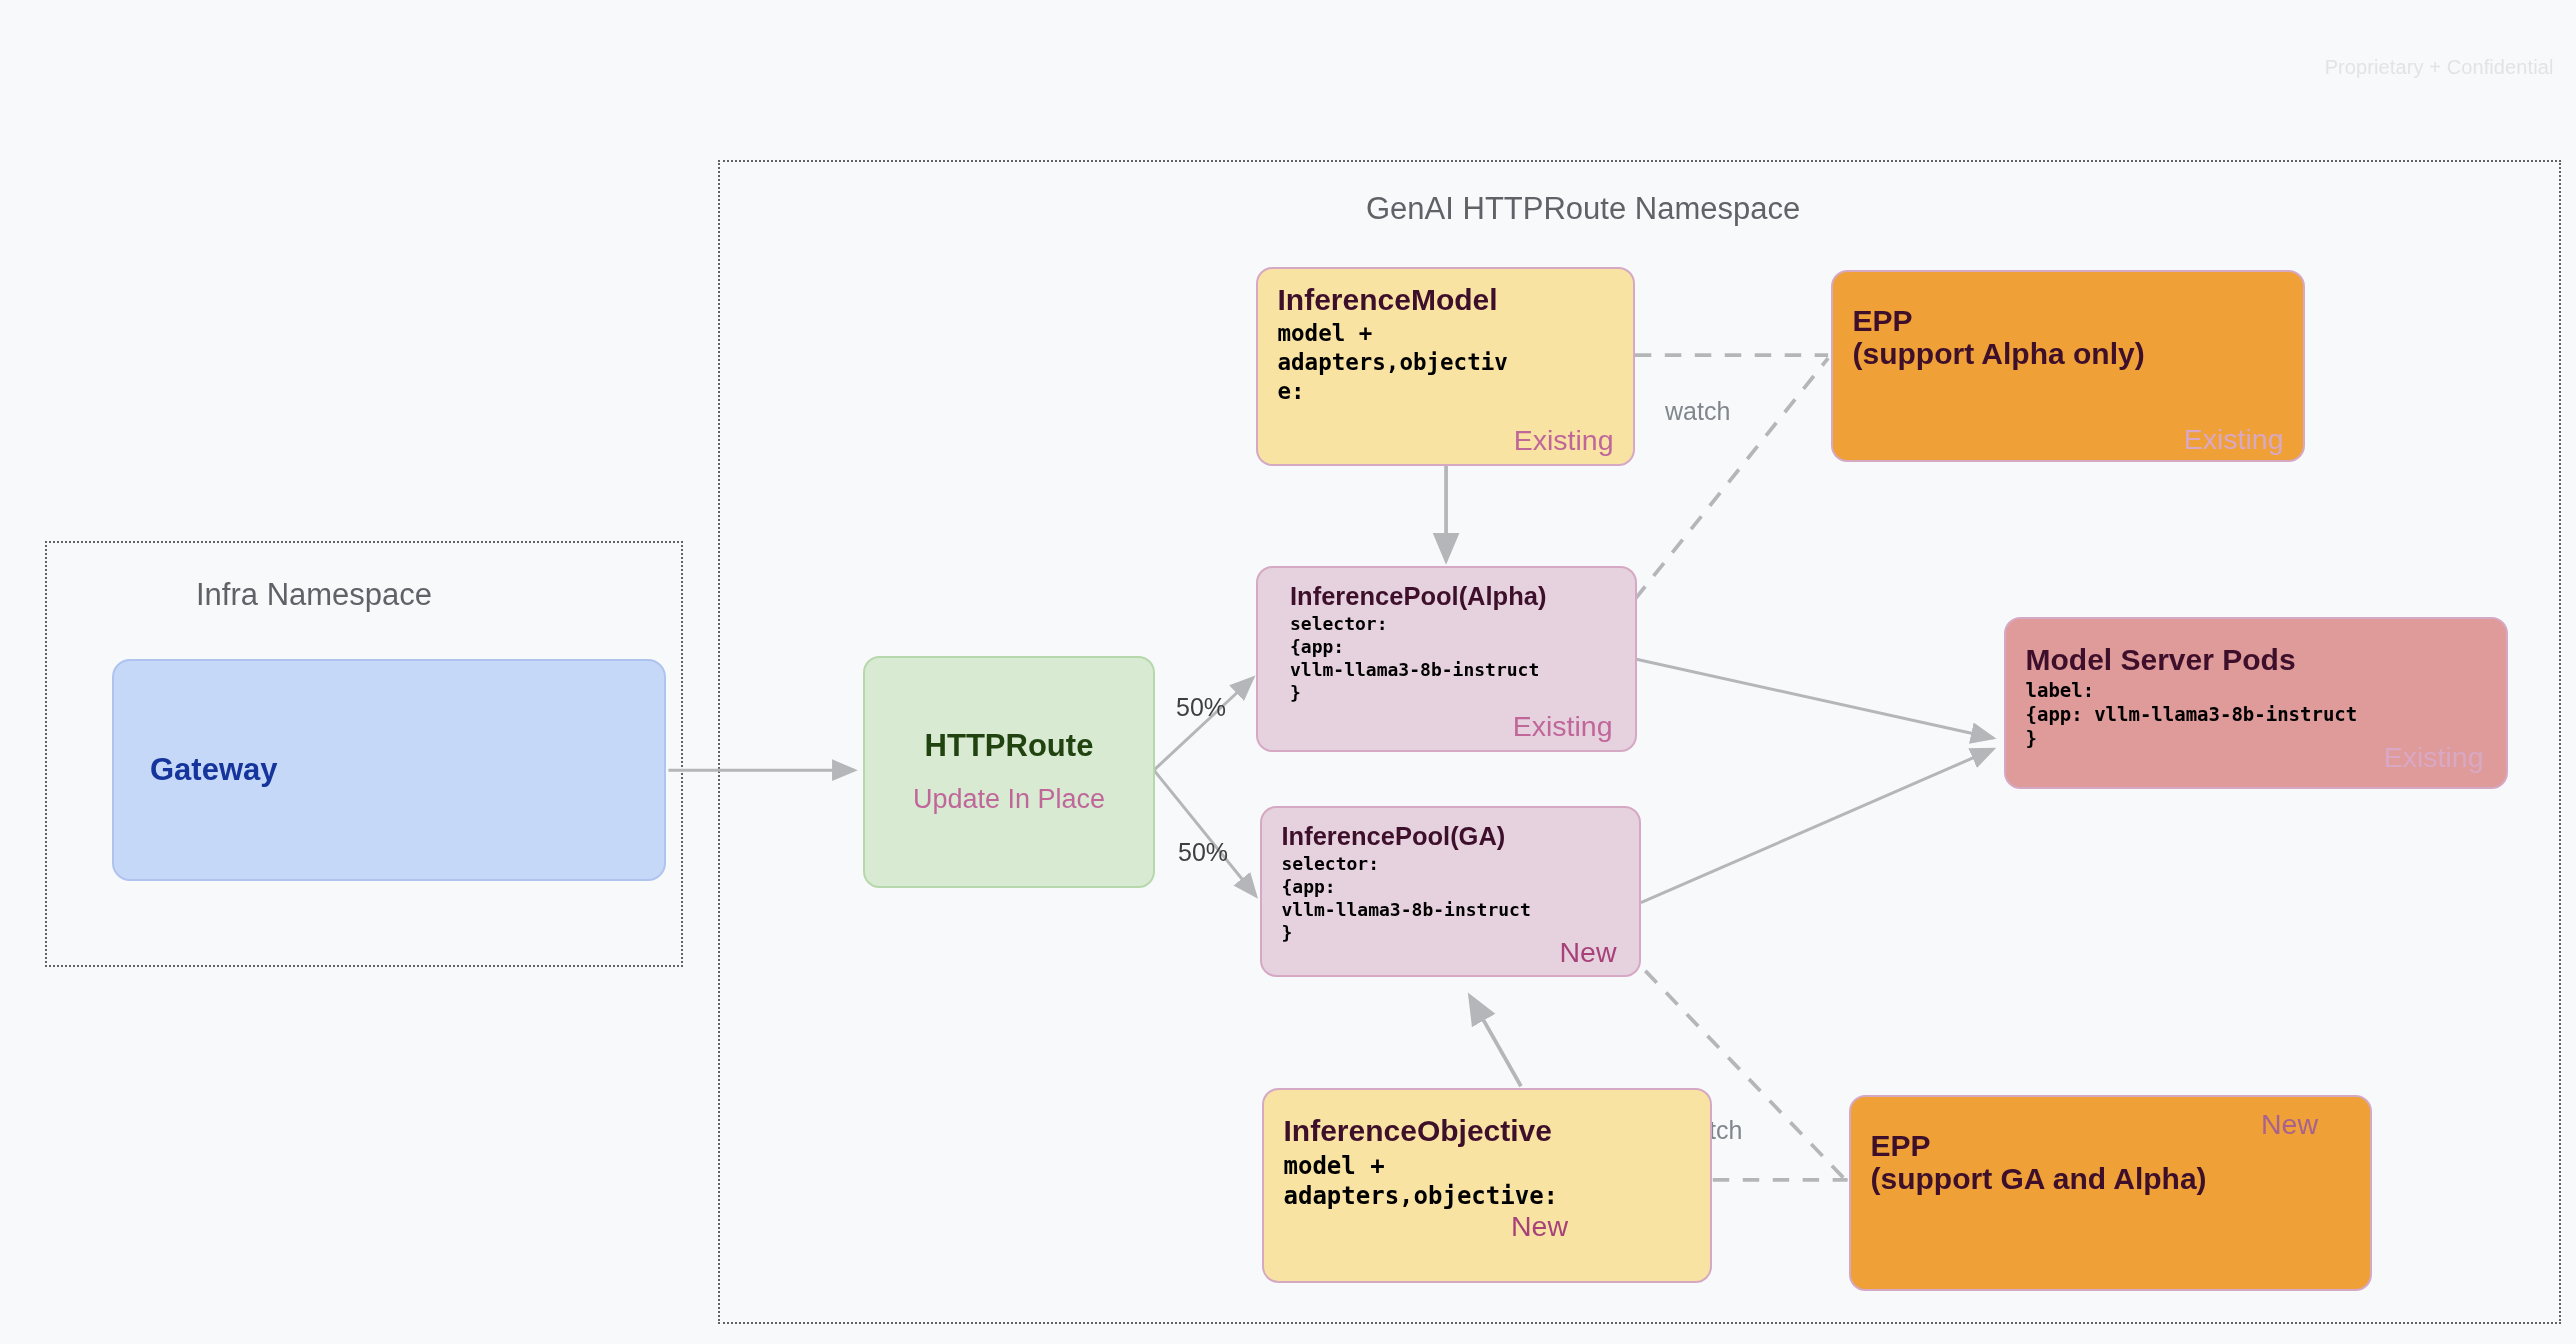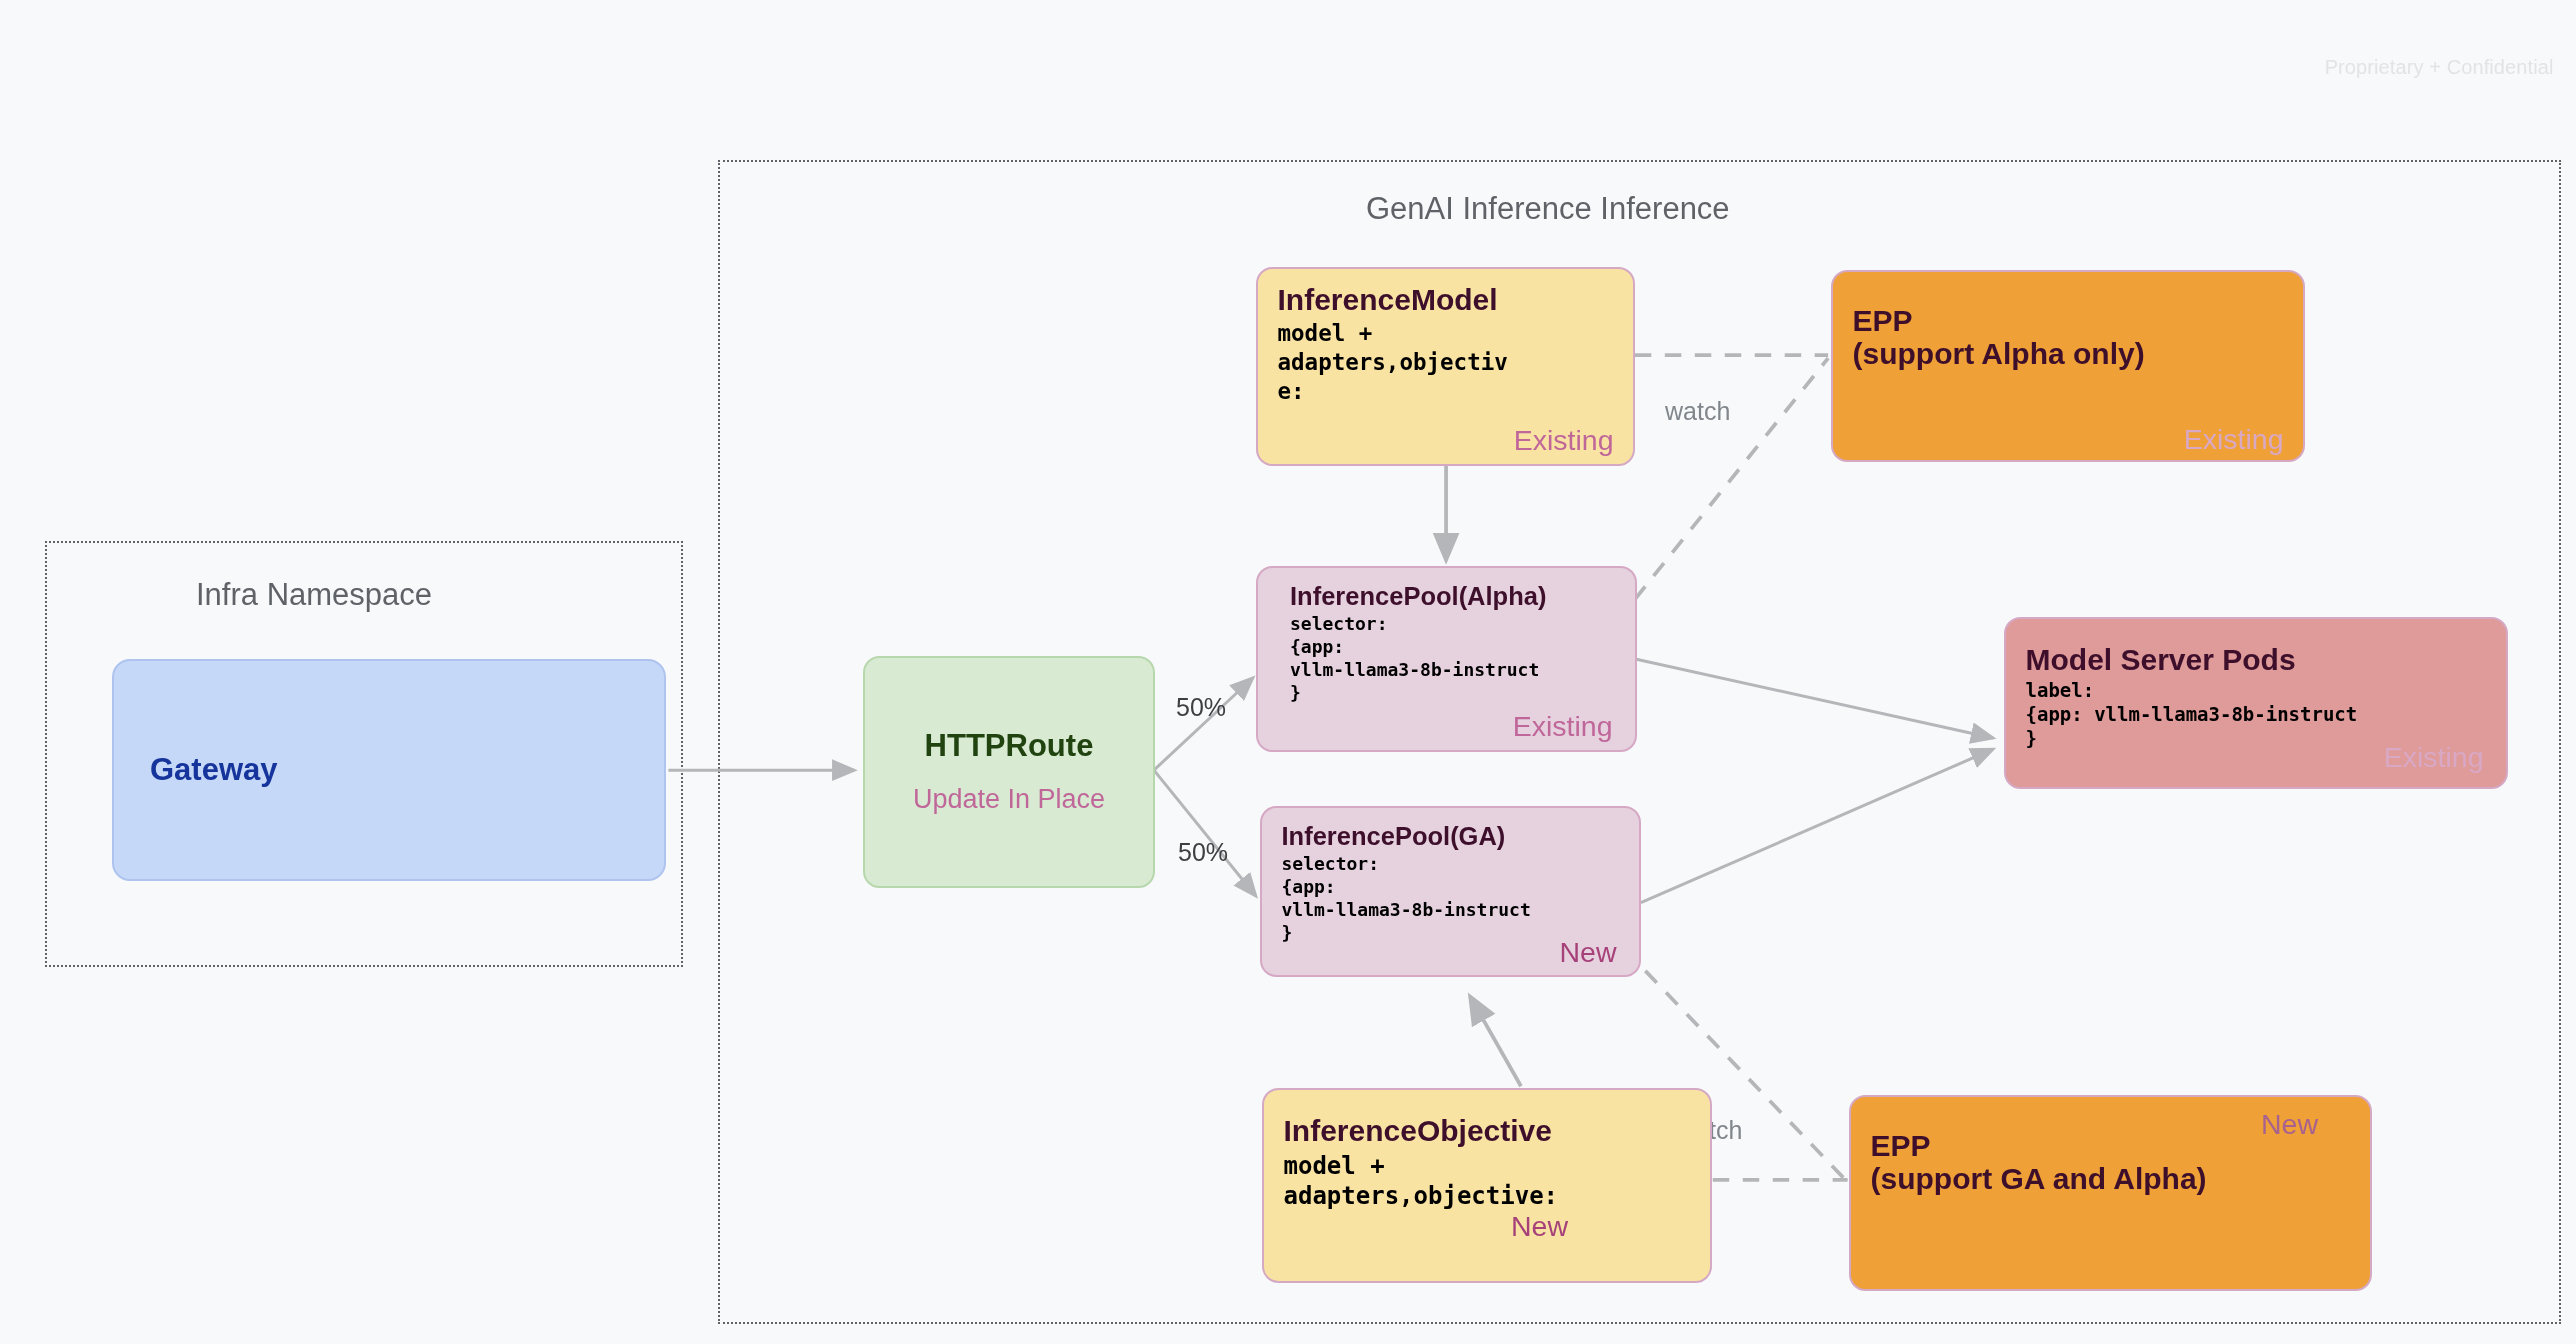--- a/index.html
+++ b/index.html
@@ -167,21 +167,21 @@
 <body>
 
 <div id="stage">
 
   <div class="confidential">Proprietary + Confidential</div>
 
   <div class="ns" id="ns-infra" style="left:45px; top:541px; height:426px; width:638px;"></div>
   <div class="ns-title" style="left:196px; top:577px;">Infra Namespace</div>
 
   <div class="ns" id="ns-genai" style="left:718px; top:160px; height:1164px; width:1843px;"></div>
-  <div class="ns-title" style="left:1366px; top:191px;">GenAI Inference Inference</div>
+  <div class="ns-title" style="left:1366px; top:191px;">GenAI HTTPRoute Namespace</div>
 
   <svg class="links" viewBox="0 0 3438 1794">
     <defs>
       <marker id="arrow" markerWidth="10" markerHeight="10" refX="7.4" refY="4" orient="auto" markerUnits="strokeWidth">
         <path d="M0,0.4 L8.6,4 L0,7.6 z" fill="#b4b6b9"></path>
       </marker>
     </defs>
 
     <line x1="892" y1="1028" x2="1140" y2="1028" stroke="#b4b6b9" stroke-width="4" marker-end="url(#arrow)"></line>
 

